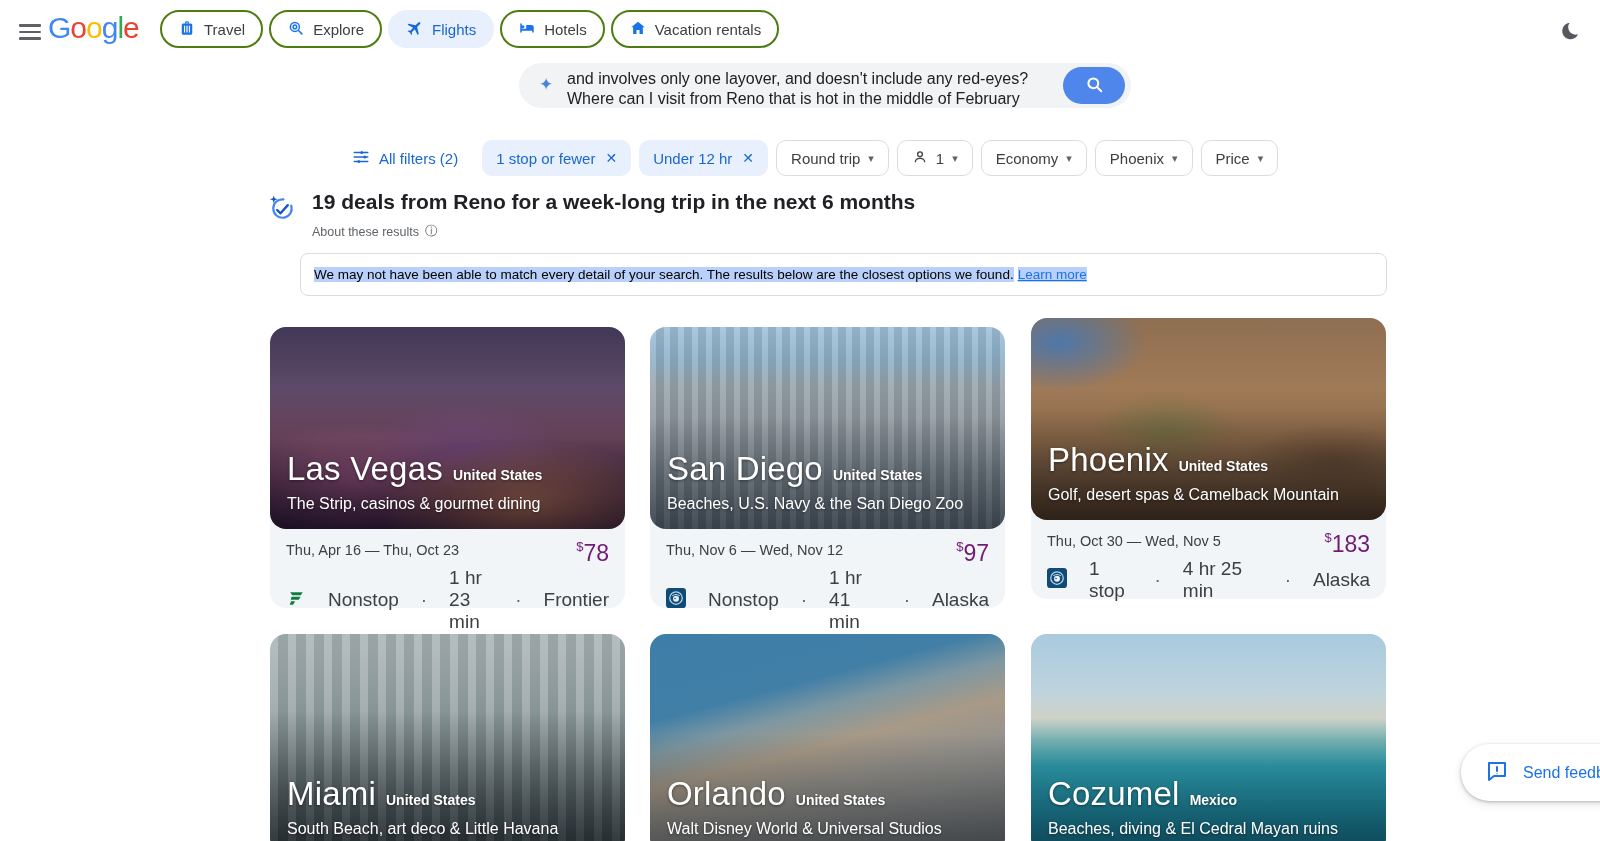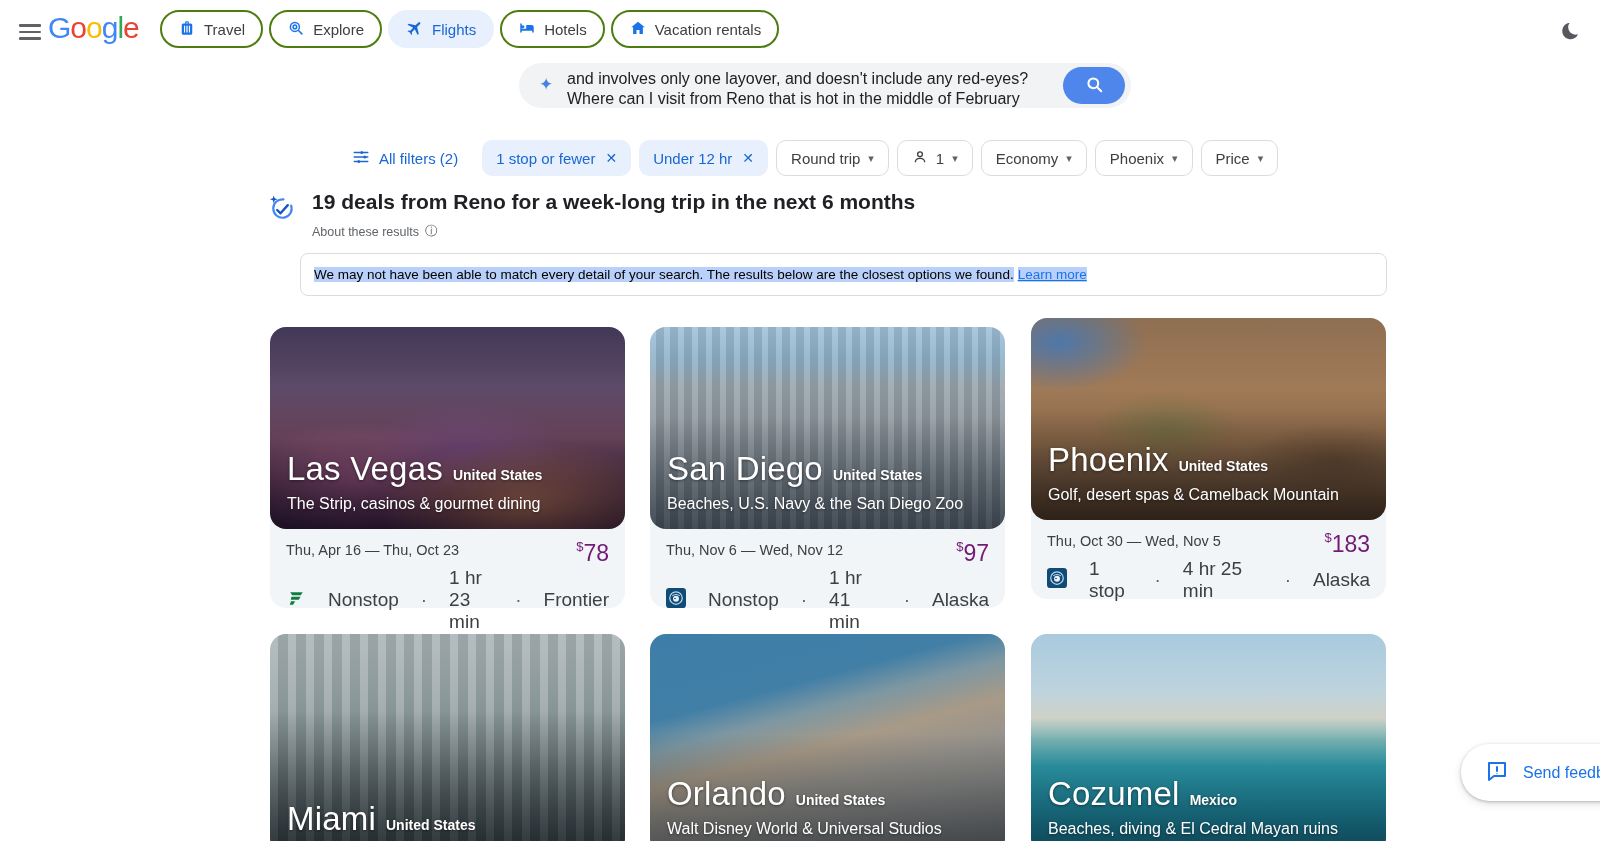--- a/index.html
+++ b/index.html
@@ -315,20 +315,21 @@
           <span class="dot">·</span>
         <span>Alaska</span>
       </div>
     </div>
   </article>
 
   <article class="card short pos-r2c1">
     <div class="card-img img-miami">
       <div class="ov-text">
         <h2>Miami</h2><span class="country">United States</span>
+        <p>South Beach, art deco &amp; Little Havana</p>
       </div>
     </div>
   </article>
 
   <article class="card short pos-r2c2">
     <div class="card-img img-orlando">
       <div class="ov-text">
         <h2>Orlando</h2><span class="country">United States</span>
         <p>Walt Disney World &amp; Universal Studios</p>
       </div>

